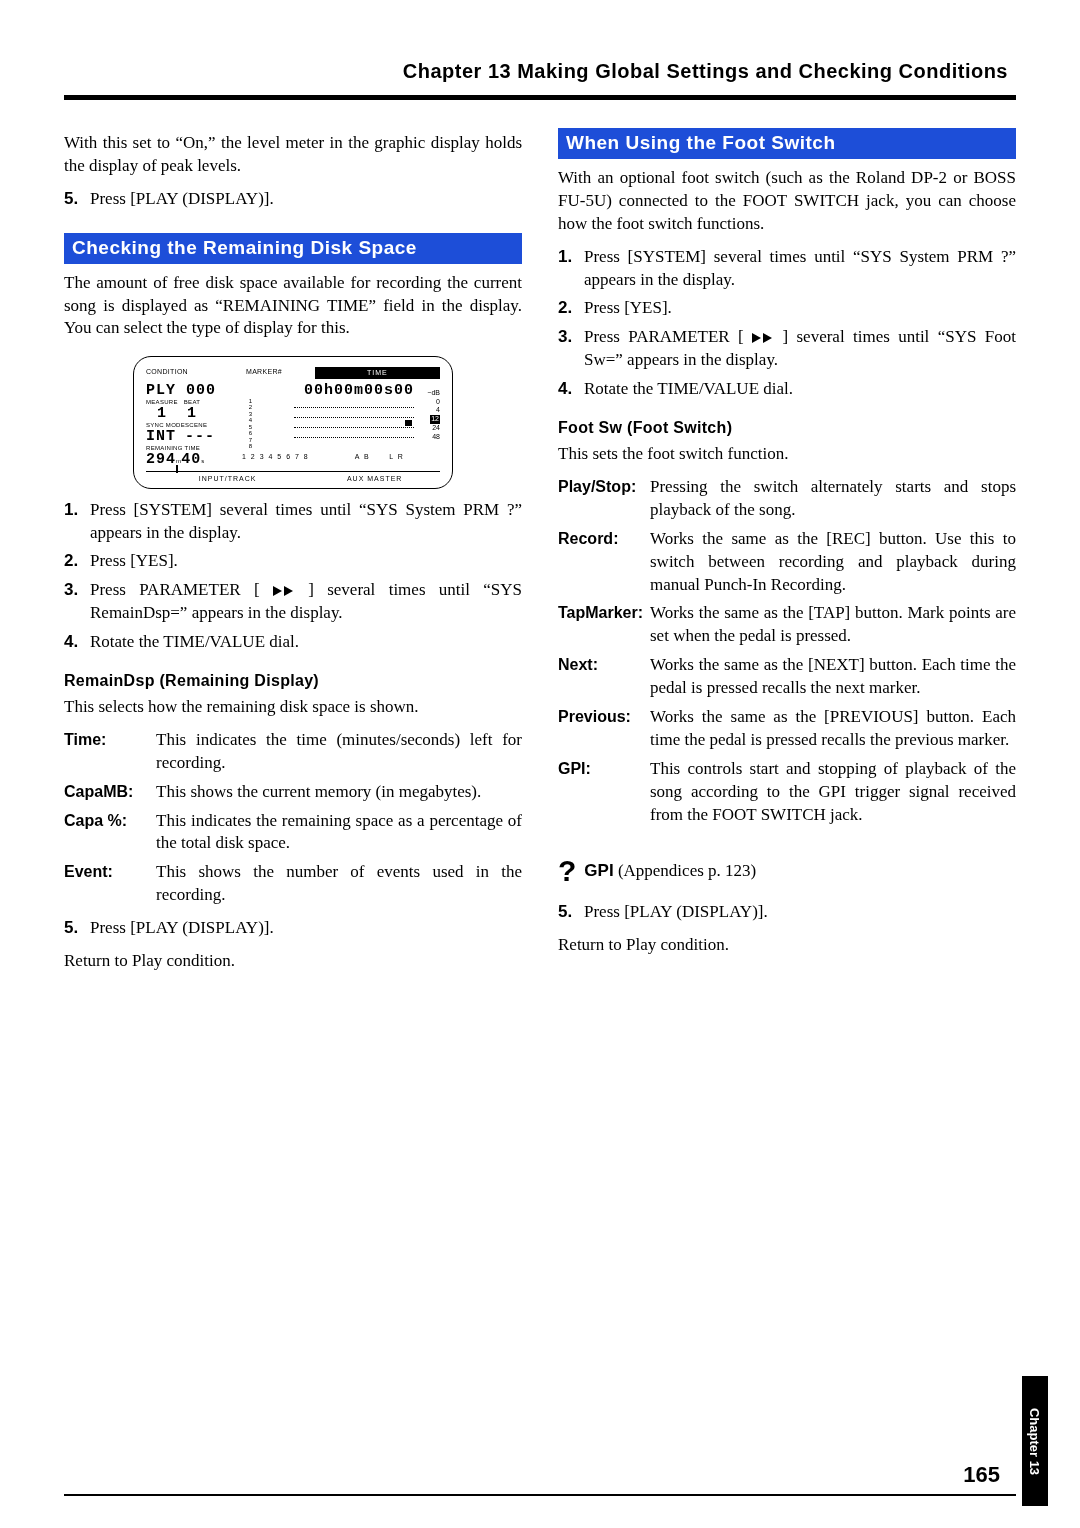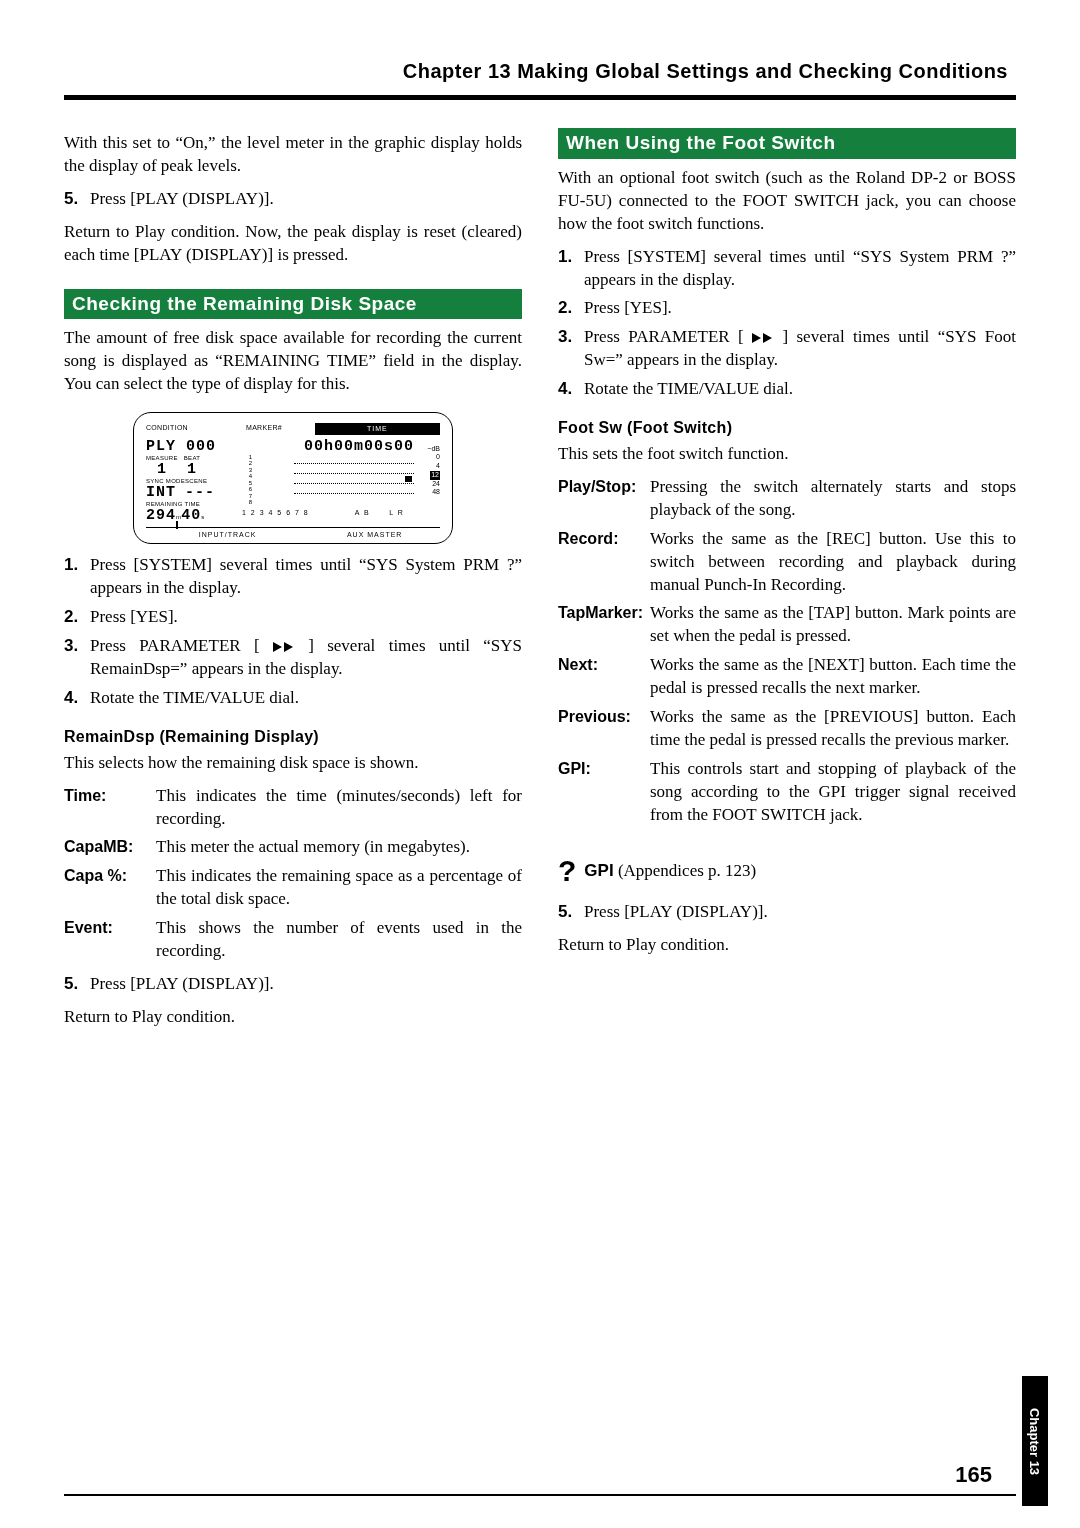--- a/index.html
+++ b/index.html
@@ -36,21 +36,21 @@
   }
   .col {
     flex: 1;
     font-size: 17px;
     line-height: 1.35;
     text-align: justify;
   }
   .section-bar {
     font-family: Arial, Helvetica, sans-serif;
     font-weight: bold;
-    background: #15803d;
+    background: #1d4ed8;
     color: #fff;
     font-size: 19px;
     padding: 4px 8px;
     margin: 22px 0 8px 0;
     letter-spacing: 0.5px;
     line-height: 1.2;
   }
   .subhead {
     font-family: Arial, Helvetica, sans-serif;
     font-weight: bold;
@@ -230,21 +230,21 @@
     position:absolute;
     left:30px;
     top:-7px;
     width:2px;
     height:8px;
     background:#000;
   }
   .footer {
     position: absolute;
     bottom: 40px;
-    right: 56px;
+    right: 48px;
     font-family: Arial, Helvetica, sans-serif;
     font-weight: bold;
     font-size: 22px;
   }
   .side-tab {
     position: absolute;
     bottom: 22px;
     right: 0;
     width: 26px;
     height: 130px;
@@ -283,21 +283,20 @@
     <div class="col">
 
       <div class="p">With this set to “On,” the level meter in the graphic display holds the display of peak levels.</div>
 
       <ol class="steps">
         <li>
           <span class="num">5.</span>
           <span class="txt">Press [PLAY (DISPLAY)].</span>
         </li>
       </ol>
-      <div class="after-list">Return to Play condition. Now, the peak display is reset (cleared) each time [PLAY (DISPLAY)] is pressed.</div>
 
       <div class="section-bar">Checking the Remaining Disk Space</div>
       <div class="p">The amount of free disk space available for recording the current song is displayed as “REMAINING TIME” field in the display. You can select the type of display for this.</div>
 
       <div class="fig">
         <div class="lcd-frame">
           <div class="lcd-toprow">
             <div class="lcd-cell" style="flex:0.9"><span class="lcd-label">CONDITION</span></div>
             <div class="lcd-cell" style="flex:0.6"><span class="lcd-label">MARKER#</span></div>
             <div class="lcd-time-bar">TIME</div>
@@ -413,21 +412,21 @@
       <div class="subhead">RemainDsp (Remaining Display)</div>
       <div class="p">This selects how the remaining disk space is shown.</div>
 
       <div class="def-list">
         <div class="def-item">
           <div class="def-term">Time:</div>
           <div class="def-desc">This indicates the time (minutes/seconds) left for recording.</div>
         </div>
         <div class="def-item">
           <div class="def-term">CapaMB:</div>
-          <div class="def-desc">This meter the actual memory (in megabytes).</div>
+          <div class="def-desc">This shows the current memory (in megabytes).</div>
         </div>
         <div class="def-item">
           <div class="def-term">Capa %:</div>
           <div class="def-desc">This indicates the remaining space as a percentage of the total disk space.</div>
         </div>
         <div class="def-item">
           <div class="def-term">Event:</div>
           <div class="def-desc">This shows the number of events used in the recording.</div>
         </div>
       </div>

